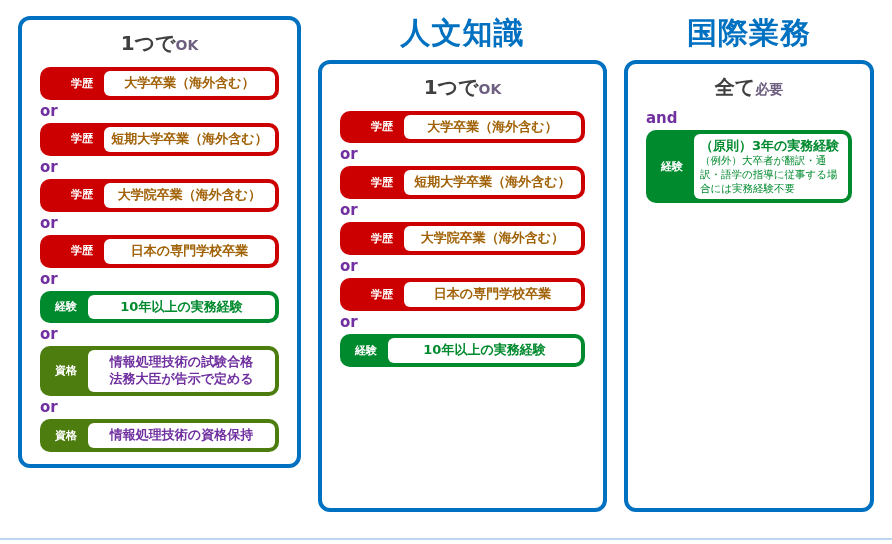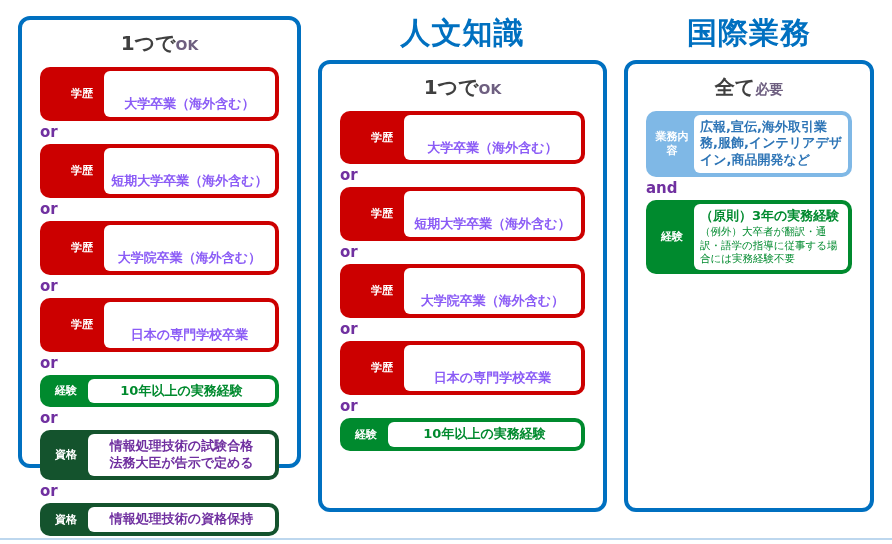--- a/index.html
+++ b/index.html
@@ -38,24 +38,24 @@
   }
   .row-body{
     flex:1;background:#ffffff;border-radius:6px;
     display:flex;flex-direction:column;justify-content:center;
     padding:4px 6px;box-sizing:border-box;min-height:24px;
   }
   .row-text{font-size:13px;font-weight:bold;text-align:center;line-height:1.3;}
   .row-text.left{text-align:left;}
   .row-text.secondary{font-size:10.5px;font-weight:normal;line-height:1.3;}
   .rule-row.red{background:#CC0000;padding-left:20px;}
-  .rule-row.red .row-text{color:#8b5cf6;margin-top:21px;}
+  .rule-row.red .row-text{color:#a16207;}
   .rule-row.green{background:#008A2E;}
   .rule-row.green .row-text{color:#008A2E;}
-  .rule-row.purple{background:#14532d;}
+  .rule-row.purple{background:#4d7c0f;}
   .rule-row.purple .row-text{color:#7030A0;}
   .rule-row.lightblue{background:#7FB8E6;}
   .rule-row.lightblue .row-text{color:#2E75B6;}
   .connector{
     font-size:15px;font-weight:bold;color:#7030A0;
     line-height:1;margin:4px 0;
   }
   .bottom-rule{
     position:absolute;left:0;right:0;bottom:4px;height:2px;background:#BDD7EE;
   }
@@ -178,26 +178,20 @@
       </div>
     </section>
 
     <section class="column c2">
       <h2 class="col-title">国際業務</h2>
       <div class="box">
         <div class="box-header">
           <span class="hdr-main">全て</span><span class="hdr-sub">必要</span>
         </div>
 
-        <div class="rule-row lightblue">
-          <div class="row-label">業務内容</div>
-          <div class="row-body">
-            <div class="row-text left">広報,宣伝,海外取引業務,服飾,インテリアデザイン,商品開発など</div>
-          </div>
-        </div>
         <div class="connector">and</div>
 
         <div class="rule-row green">
           <div class="row-label">経験</div>
           <div class="row-body">
             <div class="row-text left">（原則）3年の実務経験</div>
             <div class="row-text left secondary">（例外）大卒者が翻訳・通訳・語学の指導に従事する場合には実務経験不要</div>
           </div>
         </div>
       </div>

